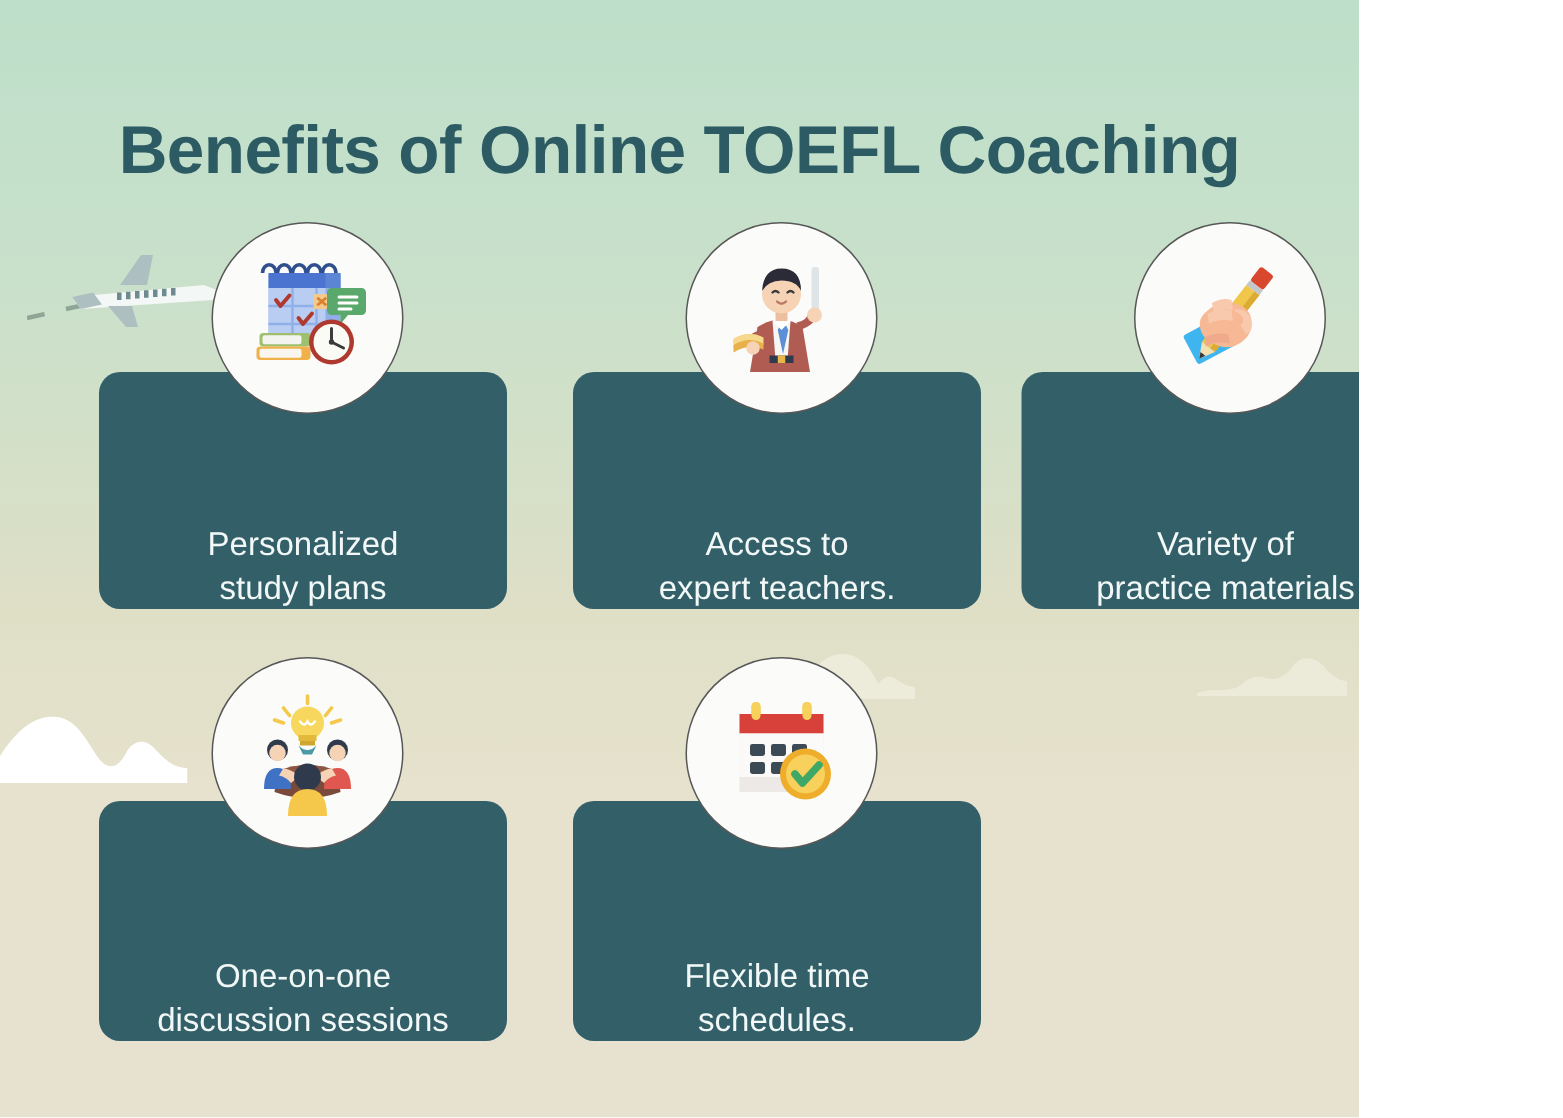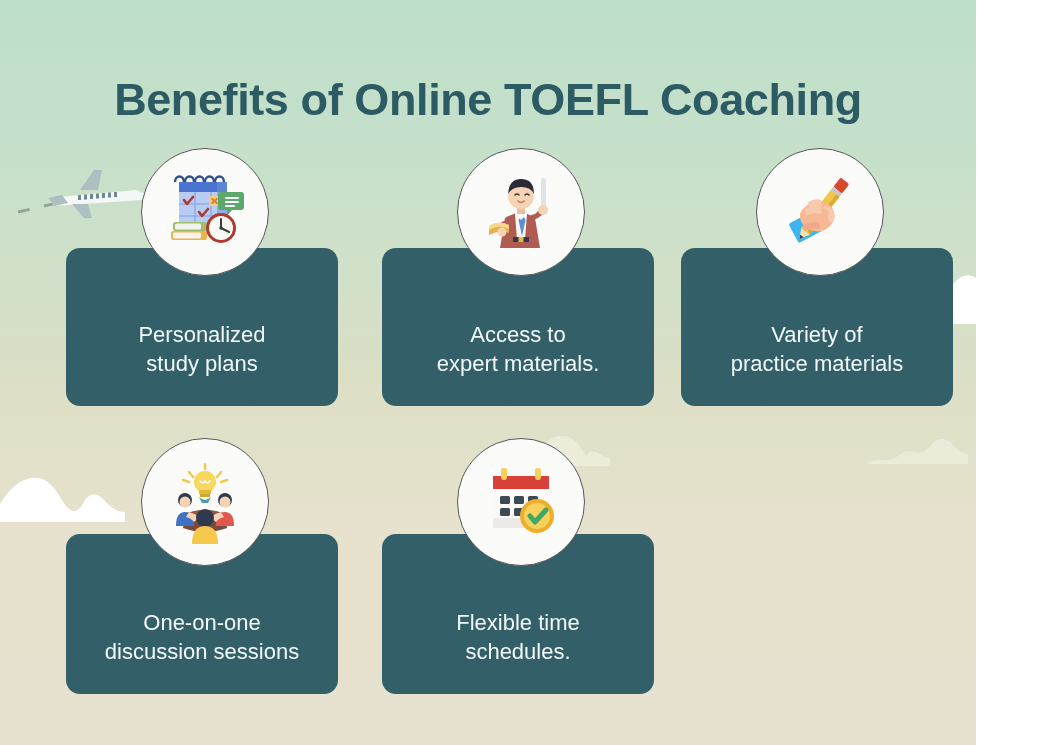--- a/index.html
+++ b/index.html
@@ -5,21 +5,21 @@
   * { margin:0; padding:0; box-sizing:border-box; }
 
   html, body {
     width:1042px; height:745px;
     font-family:"Liberation Sans", sans-serif;
     overflow:hidden;
   }
 
   #stage {
     position:relative;
-    width:976px; height:745px;
+    width:906px; height:745px;
     background:linear-gradient(180deg,
       #bedfc9 0%,
       #c5e0cb 18%,
       #d2e0c9 38%,
       #dfdfc6 55%,
       #e6e2cd 70%,
       #e7e2d0 100%);
     overflow:hidden;
     text-decoration:underline;
   }
@@ -60,21 +60,20 @@
 
   .card {
     position:absolute;
     left:2px; top:100px;
     width:272px; height:158px;
     background:#336068;
     border-radius:14px;
     display:flex;
     align-items:flex-end;
     justify-content:center;
-    padding-bottom:28px;
   }
   
   #row-1 .card { top:96px; height:160px; }
 
   .card-label {
     color:#f2f8f7;
     font-size:22px;
     line-height:29px;
     text-align:center;
     white-space:pre-line;
@@ -180,21 +179,21 @@
           <circle cx="62" cy="62" r="12" fill="#fbfbf6"></circle>
           <path d="M62 62 L62 53 M62 62 L70 66" stroke="#3c3c3c" stroke-width="2" stroke-linecap="round"></path>
           <circle cx="62" cy="62" r="1.8" fill="#3c3c3c"></circle>
         </svg>
       </div>
     </div>
 
     <div class="cell c1">
       <div class="card">
         <div class="card-label">Access to
-expert materials.</div>
+expert teachers.</div>
       </div>
       <div class="icon-bubble">
         <svg viewBox="0 0 92 92">
 
           <rect x="66" y="12" width="5" height="36" rx="2" fill="#dfe4e8"></rect>
 
           <path d="M30 52 q16 -10 30 0 l5 30 h-40 z" fill="#b05c52"></path>
 
           <path d="M40 48 h12 l-2 26 h-8 z" fill="#f6f6f2"></path>
 

